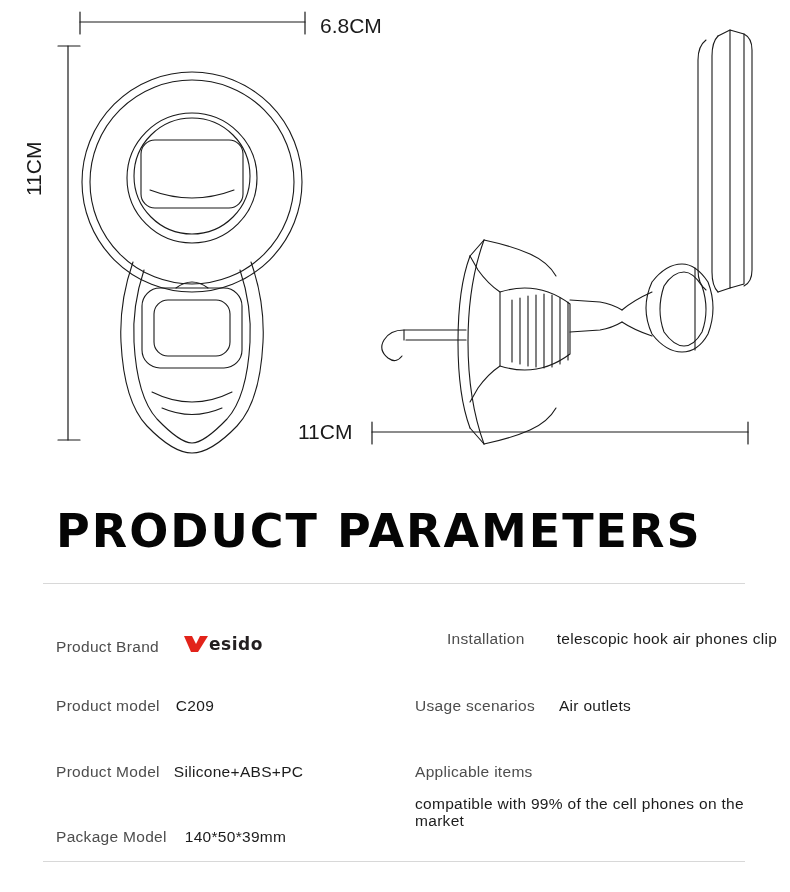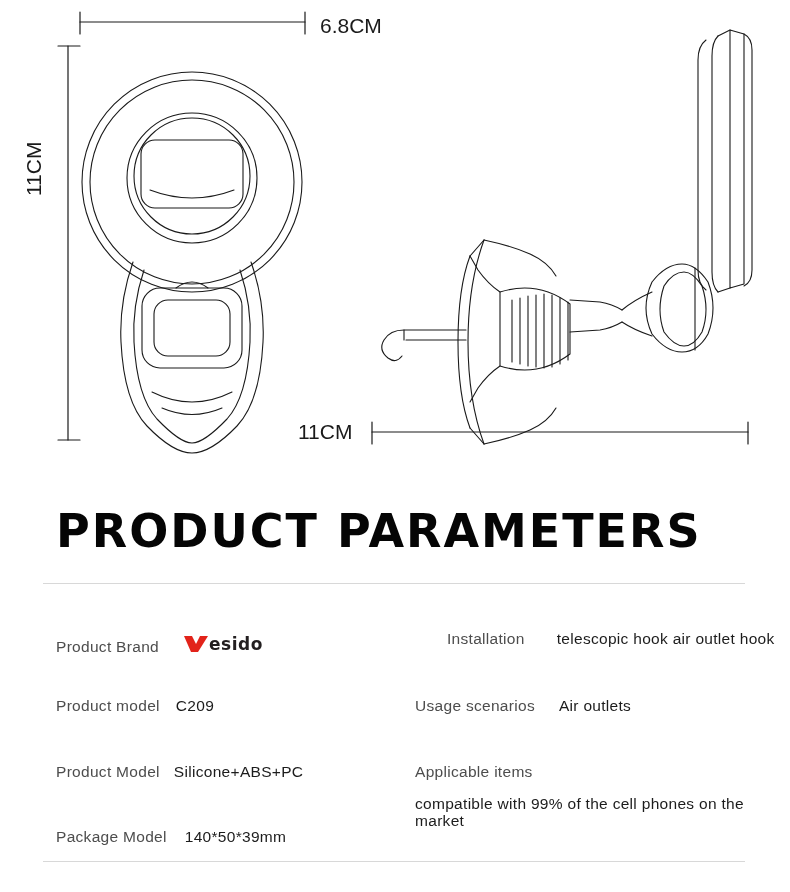--- a/index.html
+++ b/index.html
@@ -273,21 +273,21 @@
     <div class="spec-row" id="row-package">
       <span class="spec-key">Package Model</span>
       <span class="spec-val">140*50*39mm</span>
     </div>
   </div>
 
   <div class="spec-col right">
 
     <div class="spec-row" id="row-installation">
       <span class="spec-key">Installation</span>
-      <span class="spec-val">telescopic hook air outlet hook</span>
+      <span class="spec-val">telescopic hook air phones clip</span>
     </div>
 
     <div class="spec-row" id="row-usage">
       <span class="spec-key">Usage scenarios</span>
       <span class="spec-val">Air outlets</span>
     </div>
 
     <div class="spec-row" id="row-applicable">
       <span class="spec-key">Applicable items</span>
     </div>

